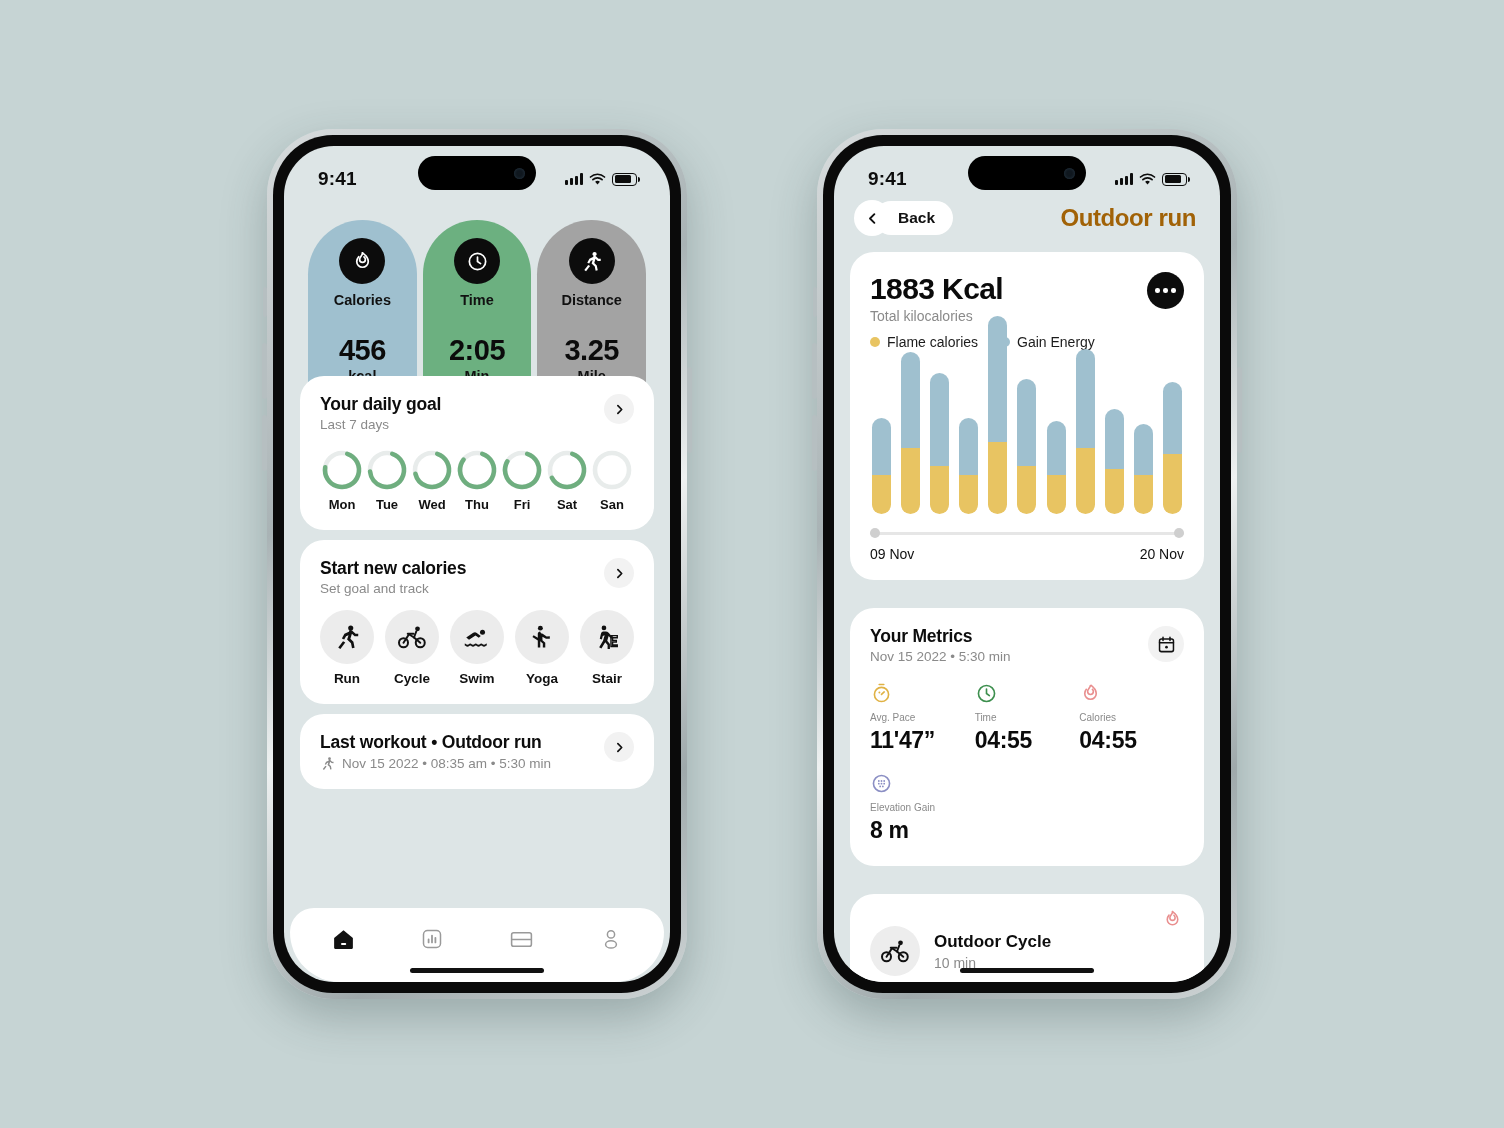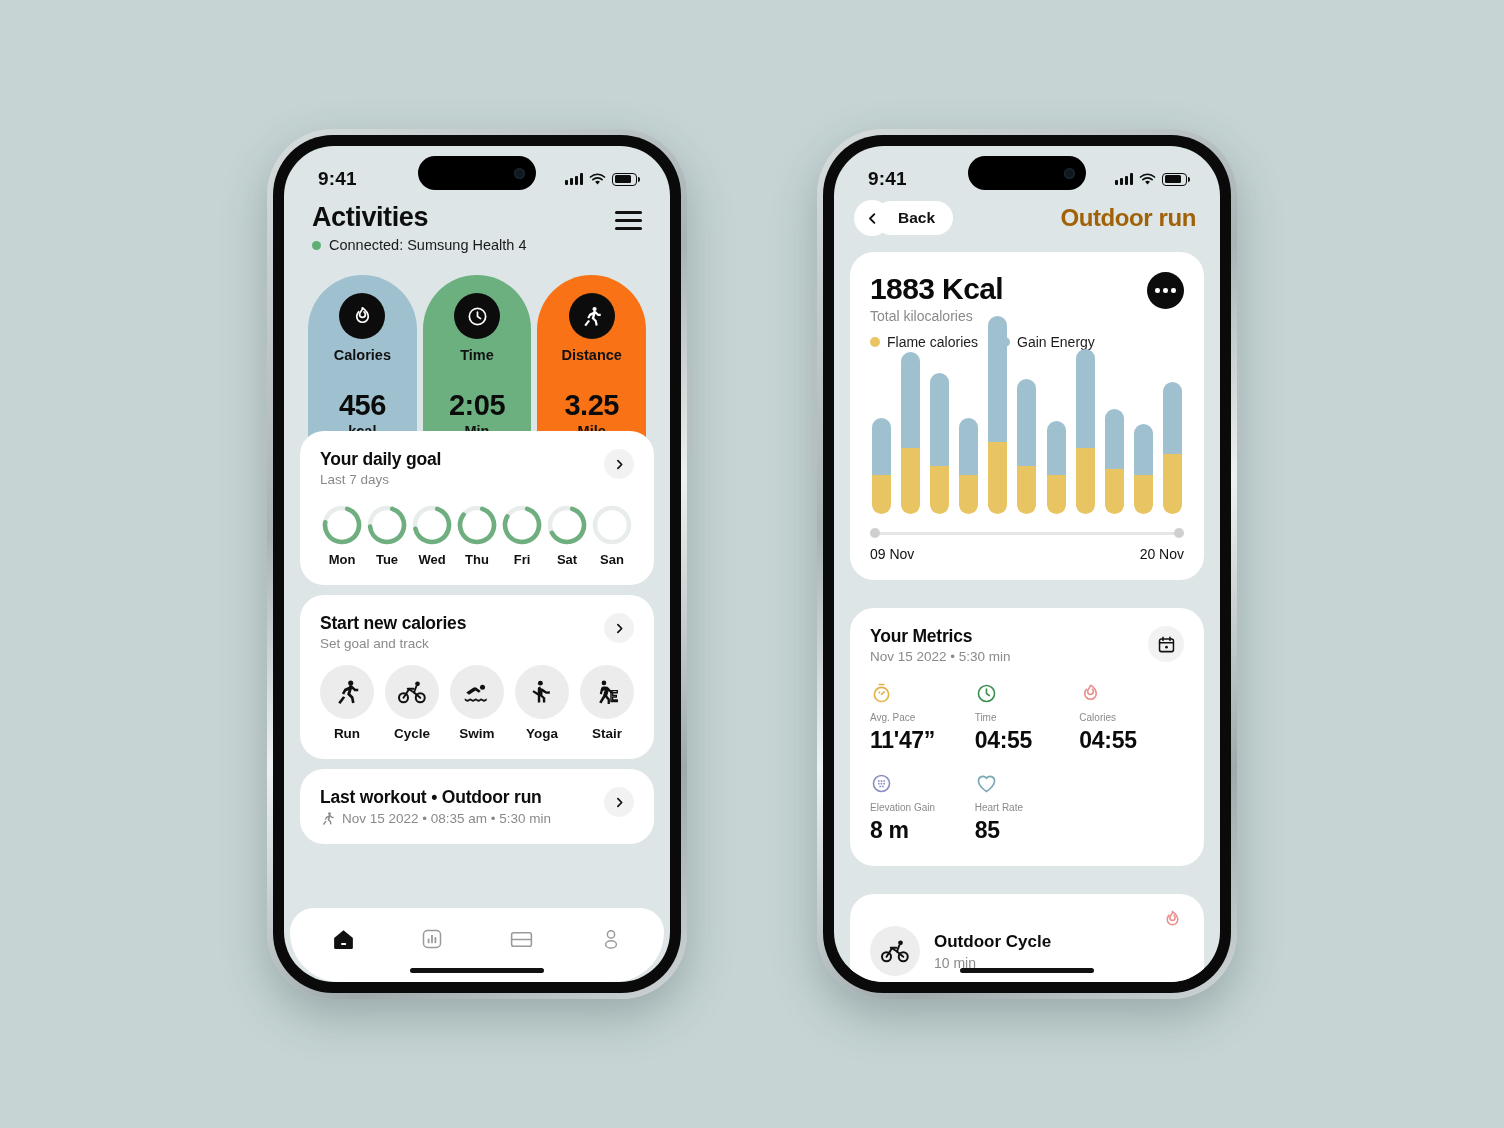--- a/index.html
+++ b/index.html
@@ -194,34 +194,20 @@
             </svg>
             <span style="display:flex;align-items:center">
               <span class="batt">
                   <span></span>
                 </span>
                 <span class="batt-tip"></span>
             </span>
           </div>
         </div>
 
-        <div class="l-head">
-          <div class="l-head-row">
-            <div class="l-title">Activities</div>
-            <div class="burger">
-                <i></i>
-                <i></i>
-                <i></i>
-              </div>
-          </div>
-          <div class="l-sub">
-            <span class="dot-green"></span>
-            <span>Connected: Sumsung Health 4</span>
-          </div>
-        </div>
 
         <div class="stats">
 
           <div class="stat" style="background:#9fc0cf">
             <div class="stat-ic">
               <svg width="23" height="23" viewBox="0 0 24 24" fill="none" stroke="#fff" stroke-width="1.8" stroke-linecap="round" stroke-linejoin="round">
                 <path d="M12 3c0 3-3 4-3 7a3 3 0 003 3 3 3 0 003-3c0-1-.6-2-1.4-2.8"></path>
                 <path d="M12 3c3.5 2.5 6 5.5 6 9a6 6 0 11-12 0c0-2 .8-3.6 2-5"></path>
               </svg>
             </div>
@@ -235,21 +221,21 @@
               <svg width="23" height="23" viewBox="0 0 24 24" fill="none" stroke="#fff" stroke-width="1.8" stroke-linecap="round">
                 <circle cx="12" cy="12" r="8.5"></circle>
                   <path d="M12 7.5V12l3.2 2.2"></path>
               </svg>
             </div>
             <div class="stat-name">Time</div>
             <div class="stat-val">2:05</div>
             <div class="stat-unit">Min</div>
           </div>
 
-          <div class="stat" style="background:#f97316">
+          <div class="stat" style="background:#a3a3a3">
             <div class="stat-ic">
               <svg width="23" height="23" viewBox="0 0 24 24" fill="#fff">
                 <circle cx="15.2" cy="4.3" r="2.2"></circle>
                 <path d="M13.6 7.4 9.8 9.2l-2.2 4 2 .9 1.6-2.8 2.1-.9-1.2 3.8 3.3 3.1.9 4.4 2.2-.45-1-5.2-2.6-2.6 1.3-4.3 2.3 2.2 3.1.1.05-2.2-2.3-.1-2.8-2.6a2.6 2.6 0 00-2.3-.5z"></path>
                 <path d="M8.6 15.6 4.5 20.9l1.8 1.35 4.2-5.5z"></path>
               </svg>
             </div>
             <div class="stat-name">Distance</div>
             <div class="stat-val">3.25</div>
             <div class="stat-unit">Mile</div>
@@ -633,29 +619,20 @@
                         <circle cx="12" cy="12.2" r=".95"></circle>
                         <circle cx="14.8" cy="12.2" r=".95"></circle>
                         <circle cx="10.6" cy="15" r=".95"></circle>
                         <circle cx="13.4" cy="15" r=".95"></circle>
                       </g>
                     </svg>
                   </div>
                   <div class="m-lbl">Elevation Gain</div>
                   <div class="m-val">8 m</div>
                 </div>
-                <div>
-                  <div class="m-ic">
-                    <svg width="23" height="23" viewBox="0 0 24 24" fill="none" stroke="#7aa9b5" stroke-width="1.7">
-                      <path d="M12 20.4S3.6 15 3.6 9.2a4.6 4.6 0 018.4-2.6 4.6 4.6 0 018.4 2.6C20.4 15 12 20.4 12 20.4z" stroke-linejoin="round"></path>
-                    </svg>
-                  </div>
-                  <div class="m-lbl">Heart Rate</div>
-                  <div class="m-val">85</div>
-                </div>
               </div>
           </div>
 
           <div class="card" style="padding:15px 20px">
             <div class="oc">
               <div class="oc-ic">
                 <svg width="30" height="30" viewBox="0 0 24 24" fill="none" stroke="#111" stroke-width="1.6">
                   <circle cx="5.2" cy="16.6" r="3.6"></circle>
                     <circle cx="18.6" cy="16.6" r="3.6"></circle>
                   <circle cx="16.4" cy="5.4" r="1.9" fill="#111" stroke="none"></circle>

